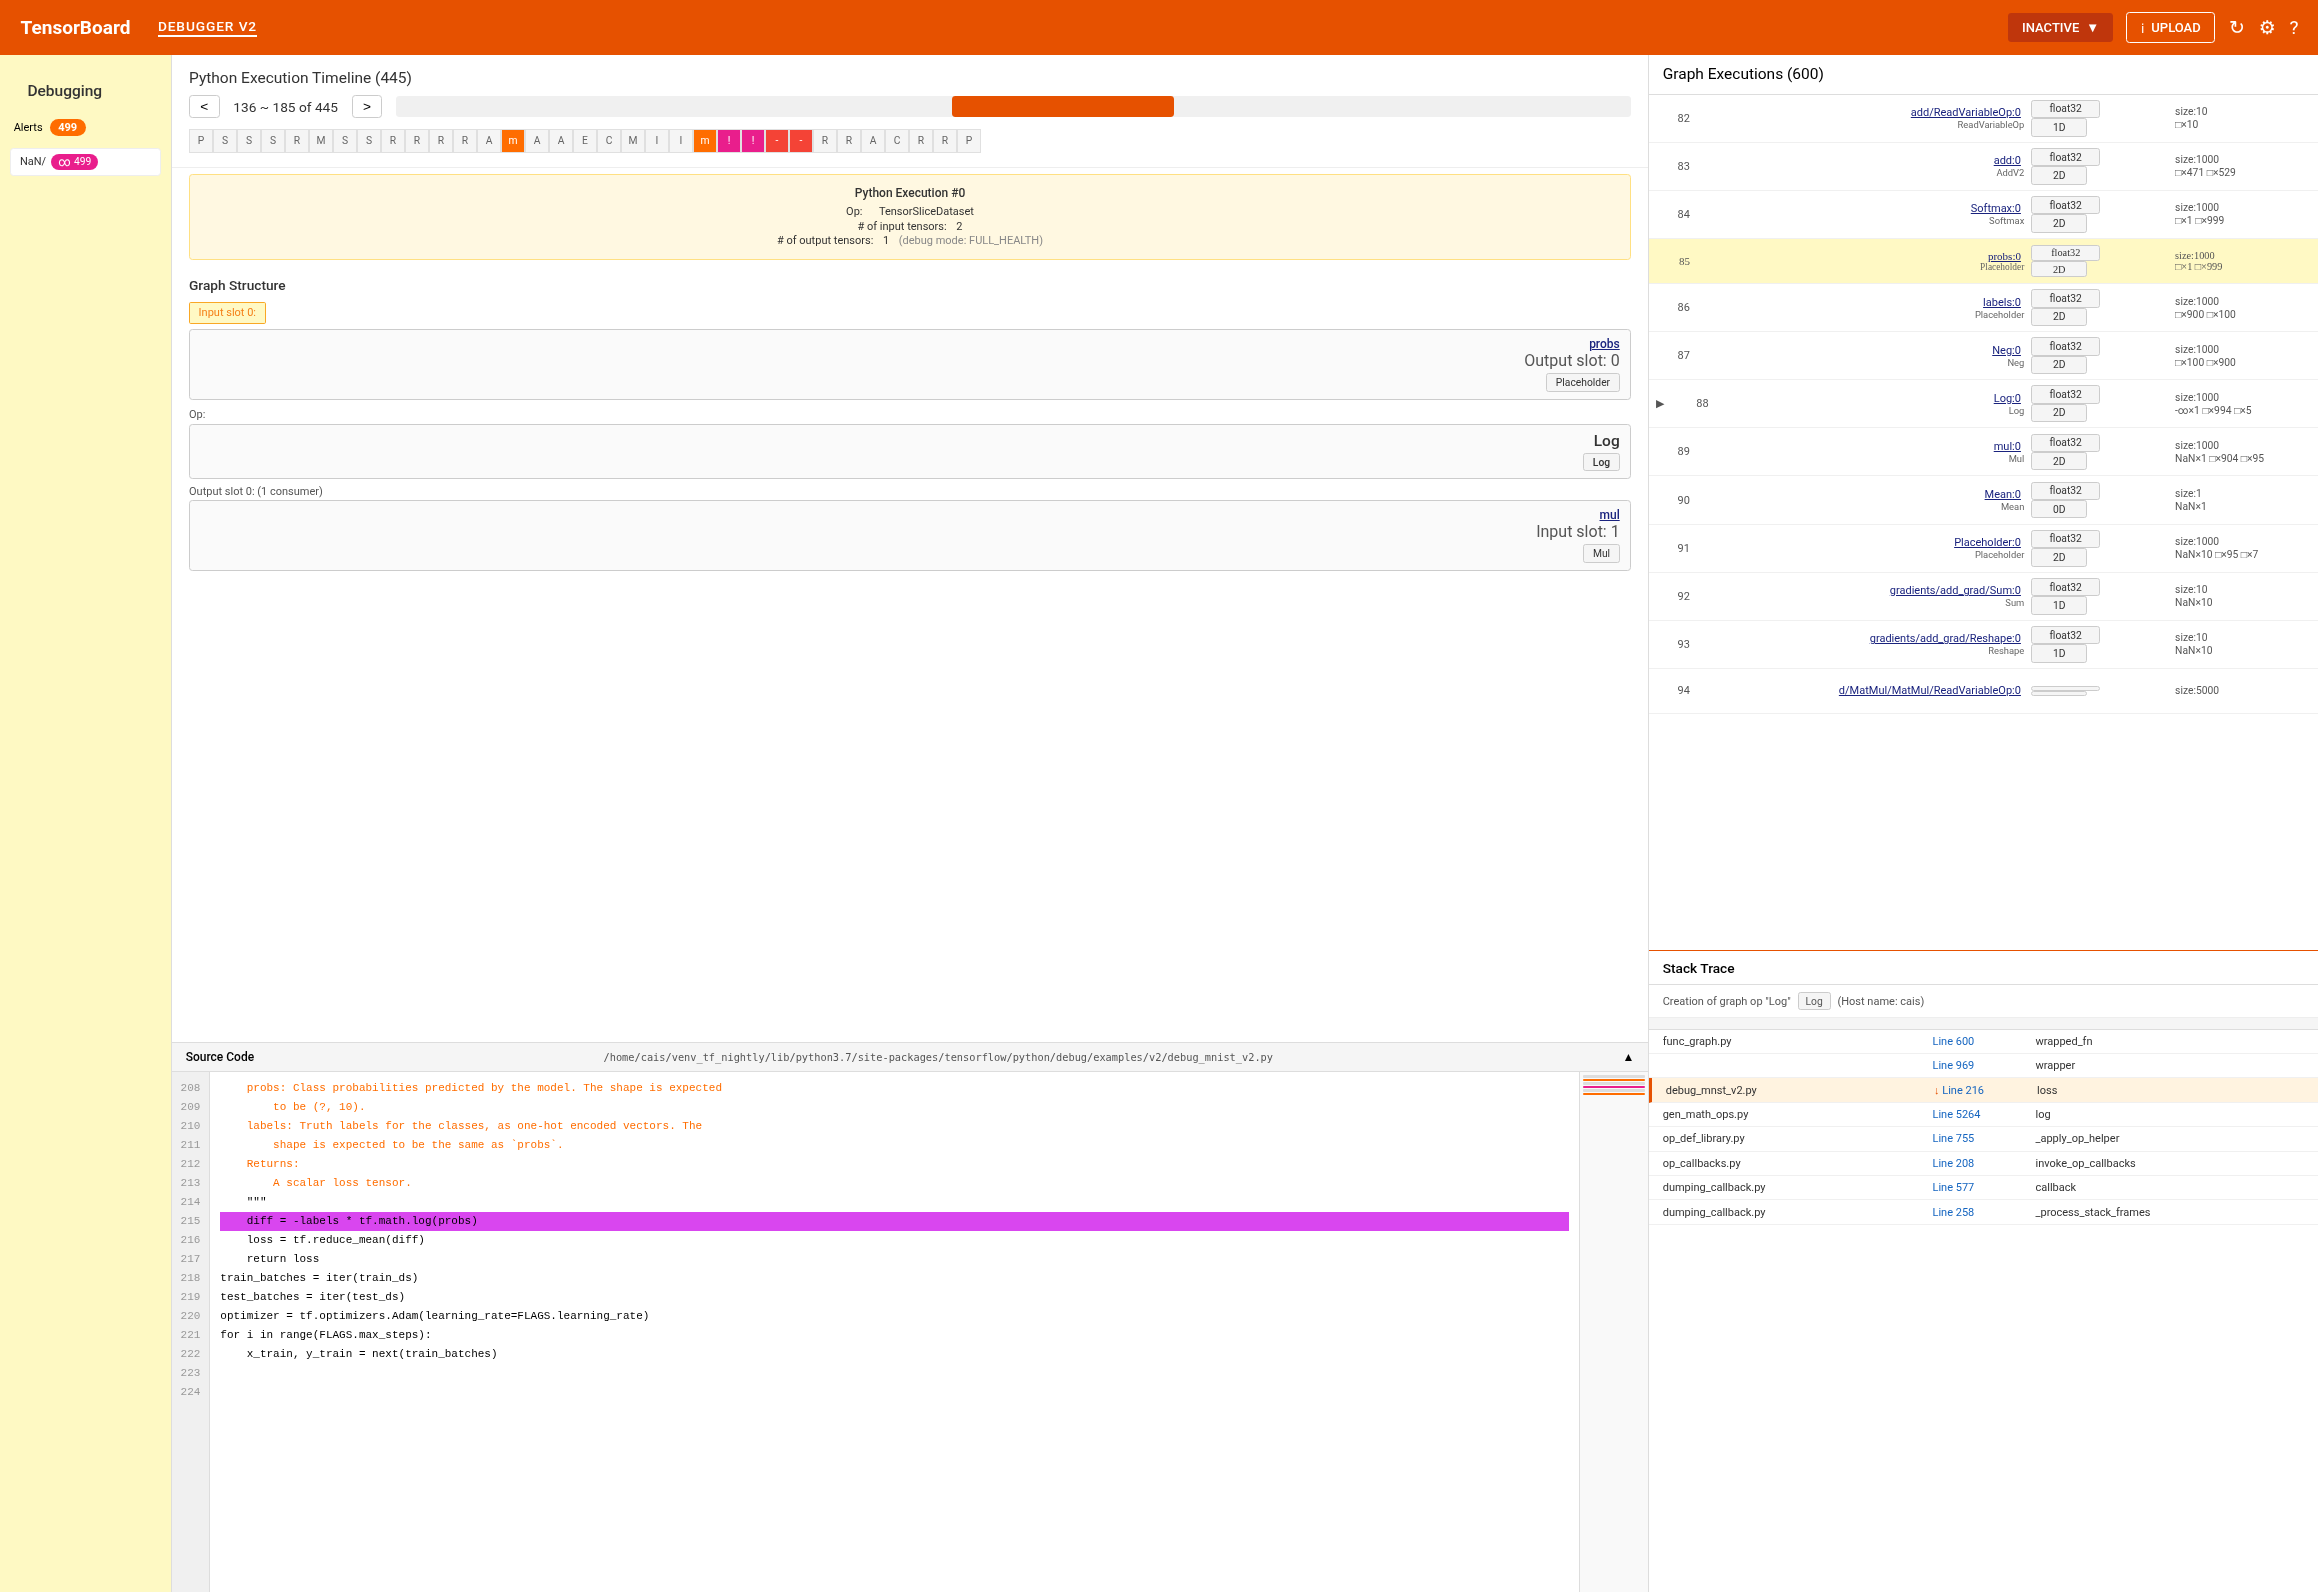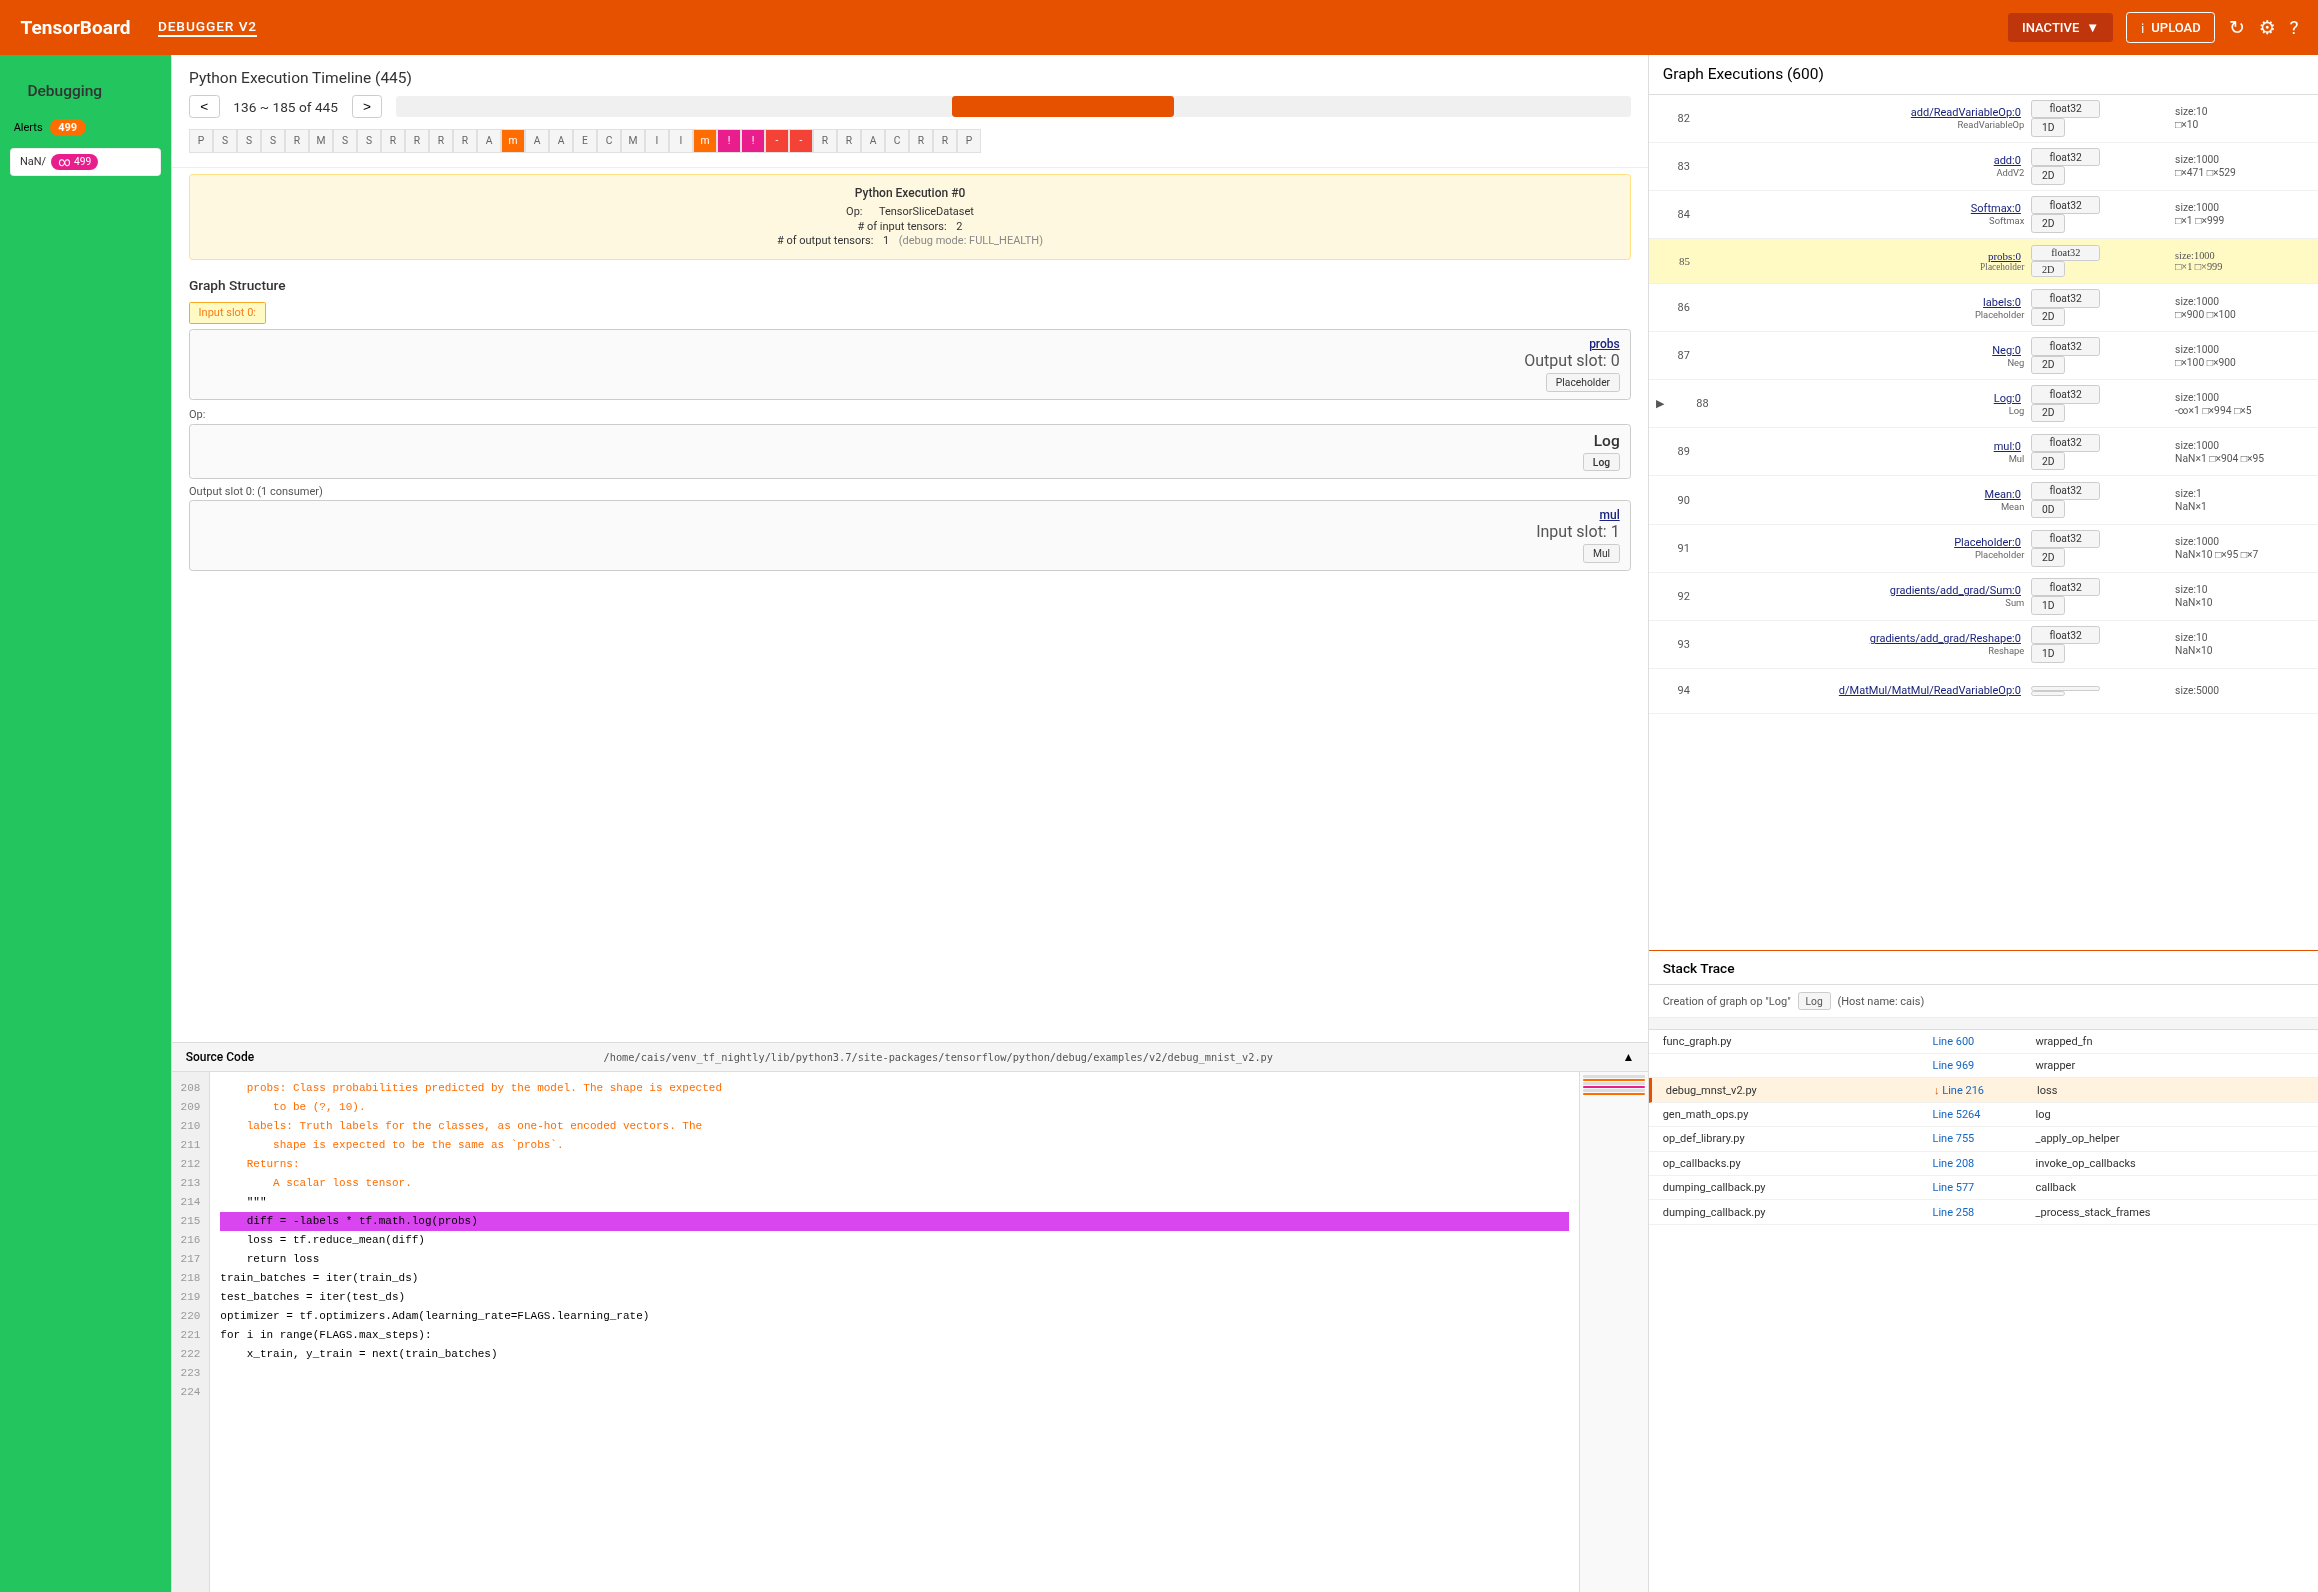--- a/index.html
+++ b/index.html
@@ -66,21 +66,21 @@
 
     
     .main-layout {
       display: flex;
       height: calc(1592px - 55px);
     }
 
     
     .left-sidebar {
       width: 172px;
-      background: #22c55e;
+      background: #fef9c3;
       border-right: 0.9px solid #ddd;
       padding: 13.7px 0;
       flex-shrink: 0;
     }
     .sidebar-section-title {
       font-size: 15.5px;
       font-weight: 500;
       color: #333;
       padding: 6.9px 13.7px;
     }
@@ -432,21 +432,21 @@
       width: 69px;
       text-align: center;
     }
     .dim-badge {
       background: #f5f5f5;
       border: 0.9px solid #ccc;
       border-radius: 2.6px;
       padding: 1.7px 6.9px;
       font-size: 10.3px;
       color: #333;
-      width: 34px;
+      width: 56px;
       text-align: center;
     }
     .exec-right-col {
       display: flex;
       flex-direction: column;
       align-items: flex-start;
       width: 137px;
       flex-shrink: 0;
     }
 

